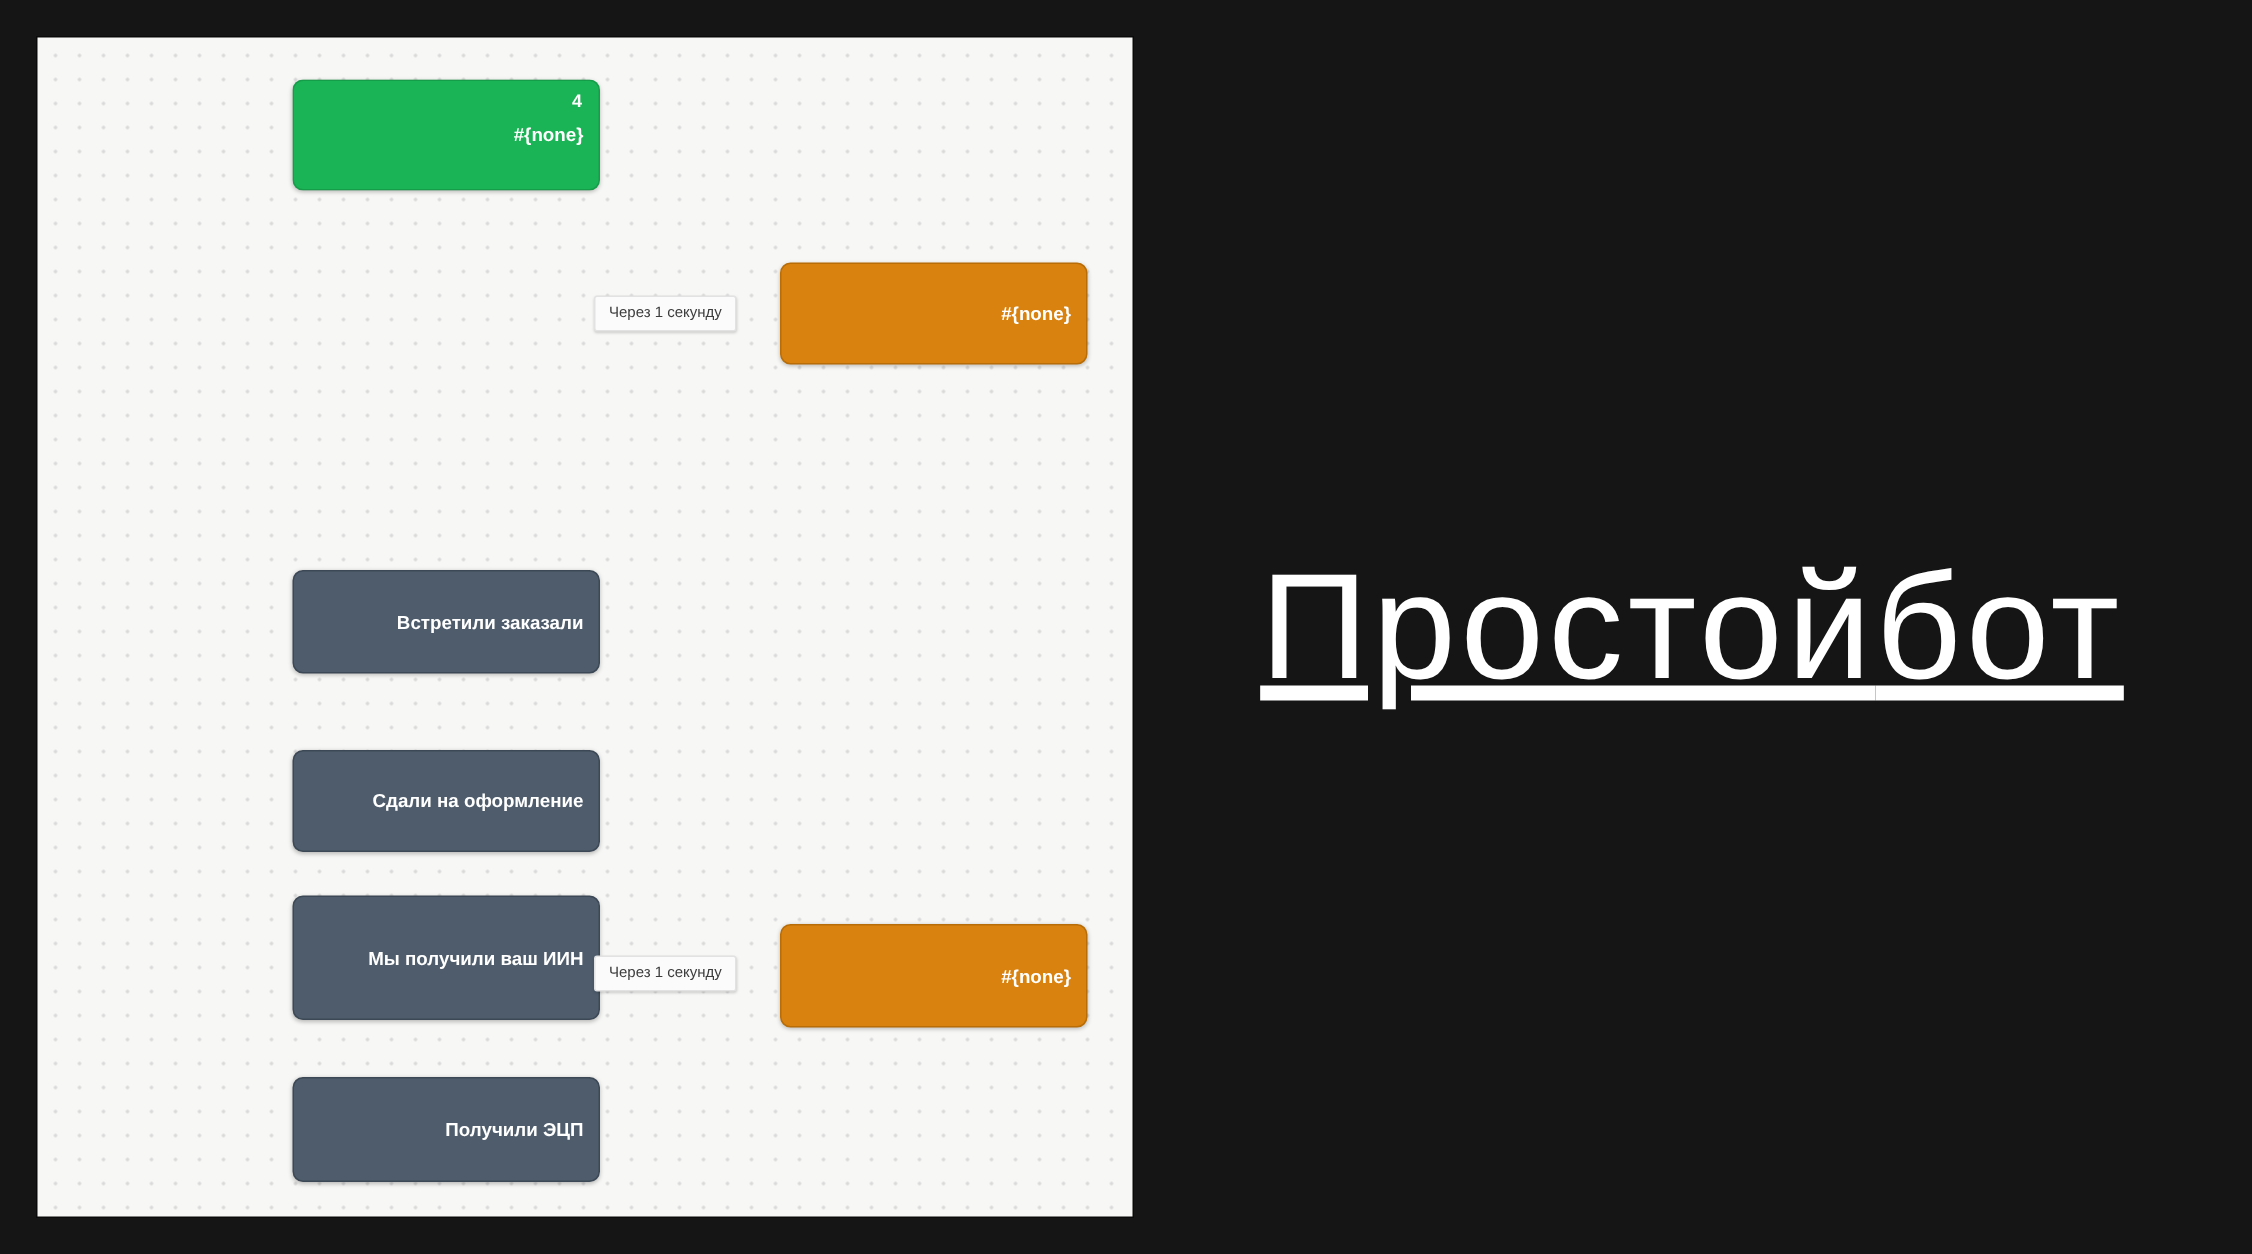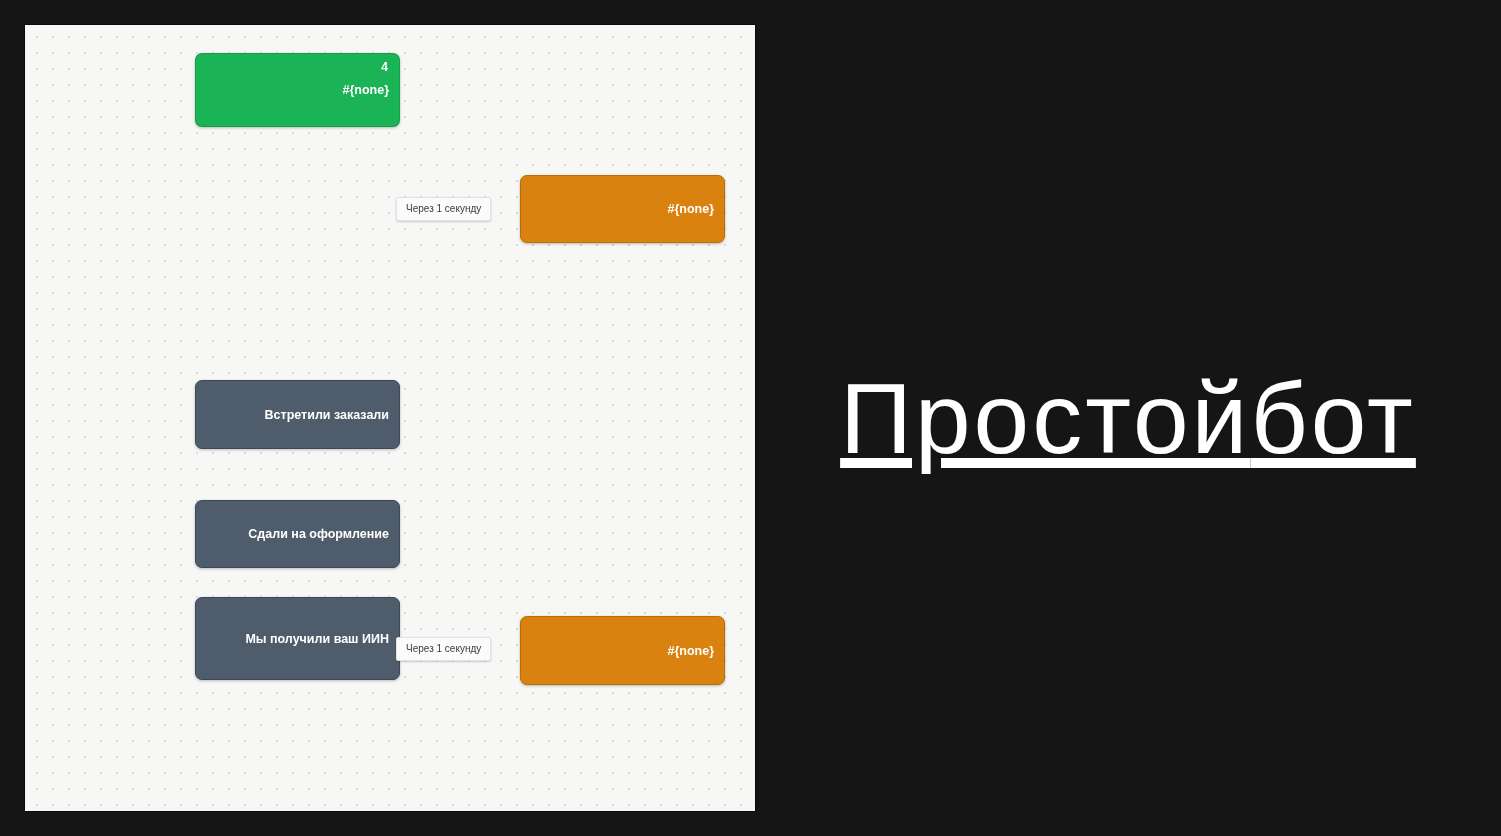--- a/index.html
+++ b/index.html
@@ -160,20 +160,23 @@
     <div class="node slate" style="top:572px;height:83px;">
       <span class="node-label">Мы получили ваш ИИН</span>
     </div>
     <div class="delay" style="top:612px;">
       <span>Через 1 секунду</span>
     </div>
     <div class="node orange" style="top:591px;height:69px;">
       <span class="node-label">#{none}</span>
     </div>
 
+    <div class="node slate" style="top:693px;height:70px;">
+      <span class="node-label">Получили ЭЦП</span>
+    </div>
 
   </div>
 
   <div class="title-area">
     <div class="title-line">Простой</div>
     <div class="title-line">бот</div>
   </div>
 
 </div>
 

